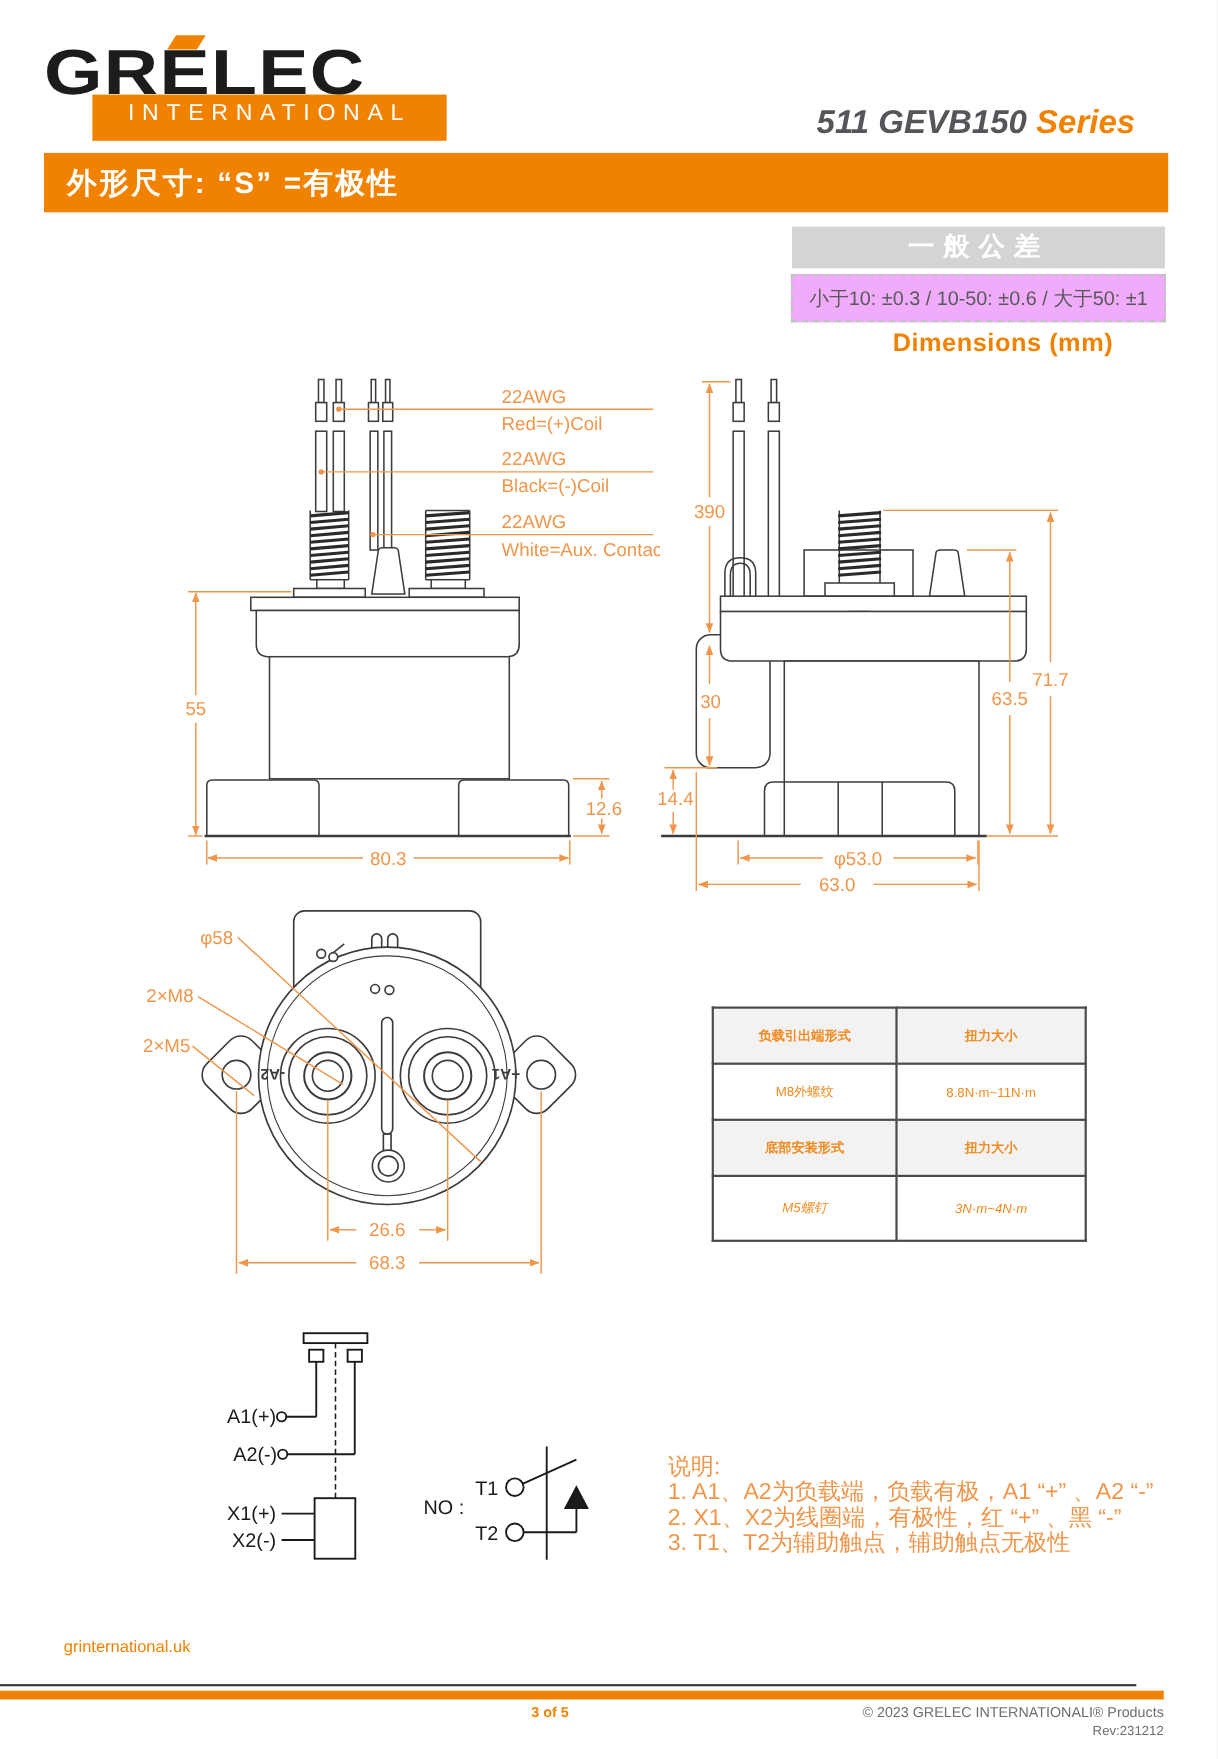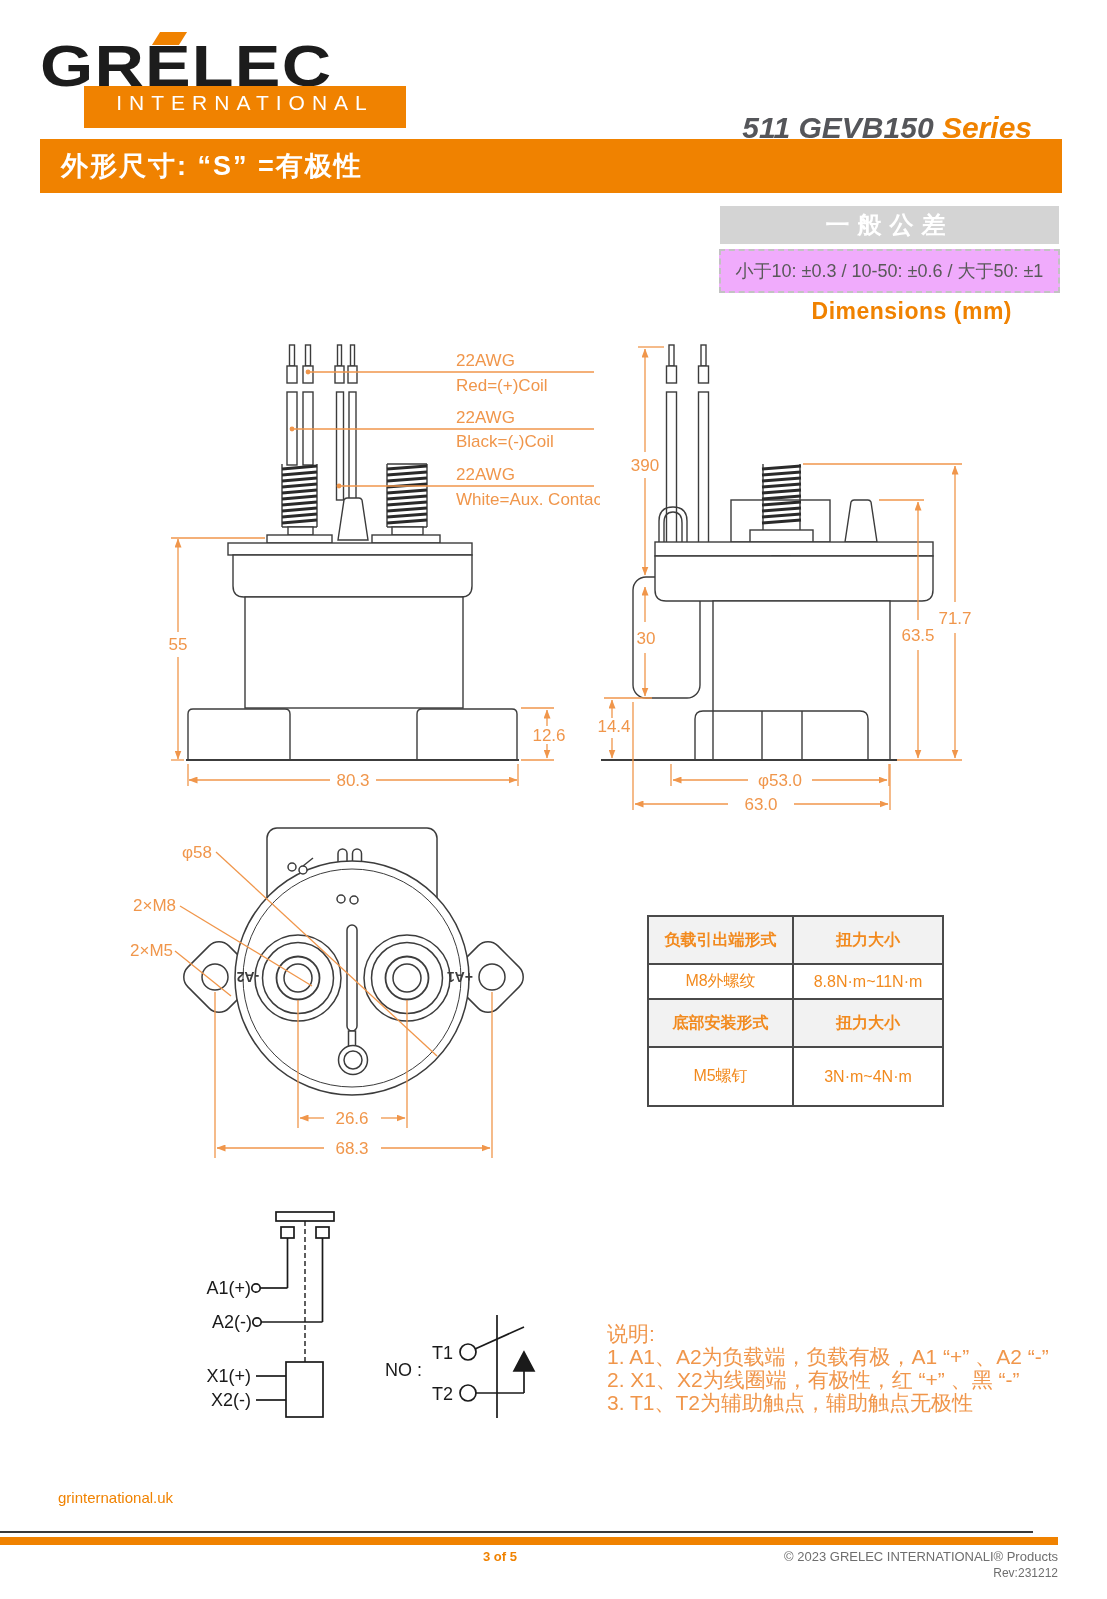--- a/index.html
+++ b/index.html
@@ -18,21 +18,21 @@
   .banner{background:#f08200;color:#ffffff;font-size:27px;font-weight:bold;
           line-height:54px;padding-left:21px;letter-spacing:2px;}
   .tol-title{background:#d4d4d4;color:#ffffff;font-size:24px;font-weight:bold;
              text-align:center;line-height:38px;letter-spacing:8px;}
   .tol-body{border:2px dashed #c2c2c2;background:#f0abfc;color:#595959;font-size:18px;
             text-align:center;line-height:40px;}
   .dim-head{color:#f08200;font-size:23px;font-weight:bold;letter-spacing:0.5px;text-align:right;}
   
   table.torque{border-collapse:collapse;width:271px;table-layout:fixed;}
   table.torque td{border:2px solid #4a4a4a;text-align:center;vertical-align:middle;
-                  font-size:16px;color:#f28a1e;padding:5px;}
+                  font-size:12px;color:#f28a1e;padding:16px;}
   table.torque tr.hdr td{background:#f2f2f2;font-weight:bold;}
   table.torque tr td{background:#ffffff;}
   
   .notes{color:#f0964b;font-size:21px;line-height:23px;white-space:nowrap;}
   
   .foot-site{color:#f08200;font-size:15px;}
   .foot-page{color:#f08200;font-size:13px;font-weight:bold;text-align:center;}
   .foot-right{color:#6e6e6e;font-size:13px;text-align:right;line-height:17px;}
   .foot-rev{font-size:12px;}
   svg text{font-family:"Liberation Sans",sans-serif;}
@@ -51,21 +51,21 @@
       </marker>
     </defs>
   </svg>
 
   <div class="abs" style="left:40px;top:36px;width:322px;height:98px;">
     <div class="logo-word">GRELEC</div>
     <div class="abs logo-accent" style="left:116px;top:-4px;width:27px;height:13px;"></div>
     <div class="abs logo-bar" style="left:0px;top:50px;width:322px;height:42px;margin-left:44px;">INTERNATIONAL</div>
   </div>
 
-  <div class="abs series-title" style="right:75px;top:111px;">
+  <div class="abs series-title" style="right:75px;top:95px;">
     <span class="model">511 GEVB150</span>
     <span> </span>
     <span class="series">Series</span>
   </div>
 
   <div class="abs tol-title" style="left:720px;top:206px;width:339px;height:38px;">一般公差</div>
 
   <div class="abs banner" style="left:40px;top:139px;width:1001px;height:54px;">外形尺寸:  “S” =有极性</div>
   <div class="abs tol-body" style="left:719px;top:249px;width:337px;height:40px;">小于10: ±0.3 / 10-50: ±0.6 / 大于50: ±1</div>
 
@@ -266,21 +266,21 @@
       <td style="width:138px;">扭力大小</td>
     </tr>
     <tr style="height:35px;margin-left:44px;">
       <td>M8外螺纹</td>
       <td>8.8N·m~11N·m</td>
     </tr>
     <tr class="hdr" style="height:48px;">
       <td>底部安装形式</td>
       <td>扭力大小</td>
     </tr>
-    <tr style="height:59px;">
+    <tr style="height:59px;font-style:italic;">
       <td>M5螺钉</td>
       <td>3N·m~4N·m</td>
     </tr>
   </tbody>
     </table>
 
   <svg class="abs" style="left:195px;top:1180px;" width="420" height="260" viewBox="195 1180 420 260">
     <g stroke="#1a1a1a" stroke-width="1.7" fill="#ffffff">
       <rect x="276" y="1212" width="58" height="9"></rect>
       <rect x="281" y="1227" width="13" height="11"></rect>

